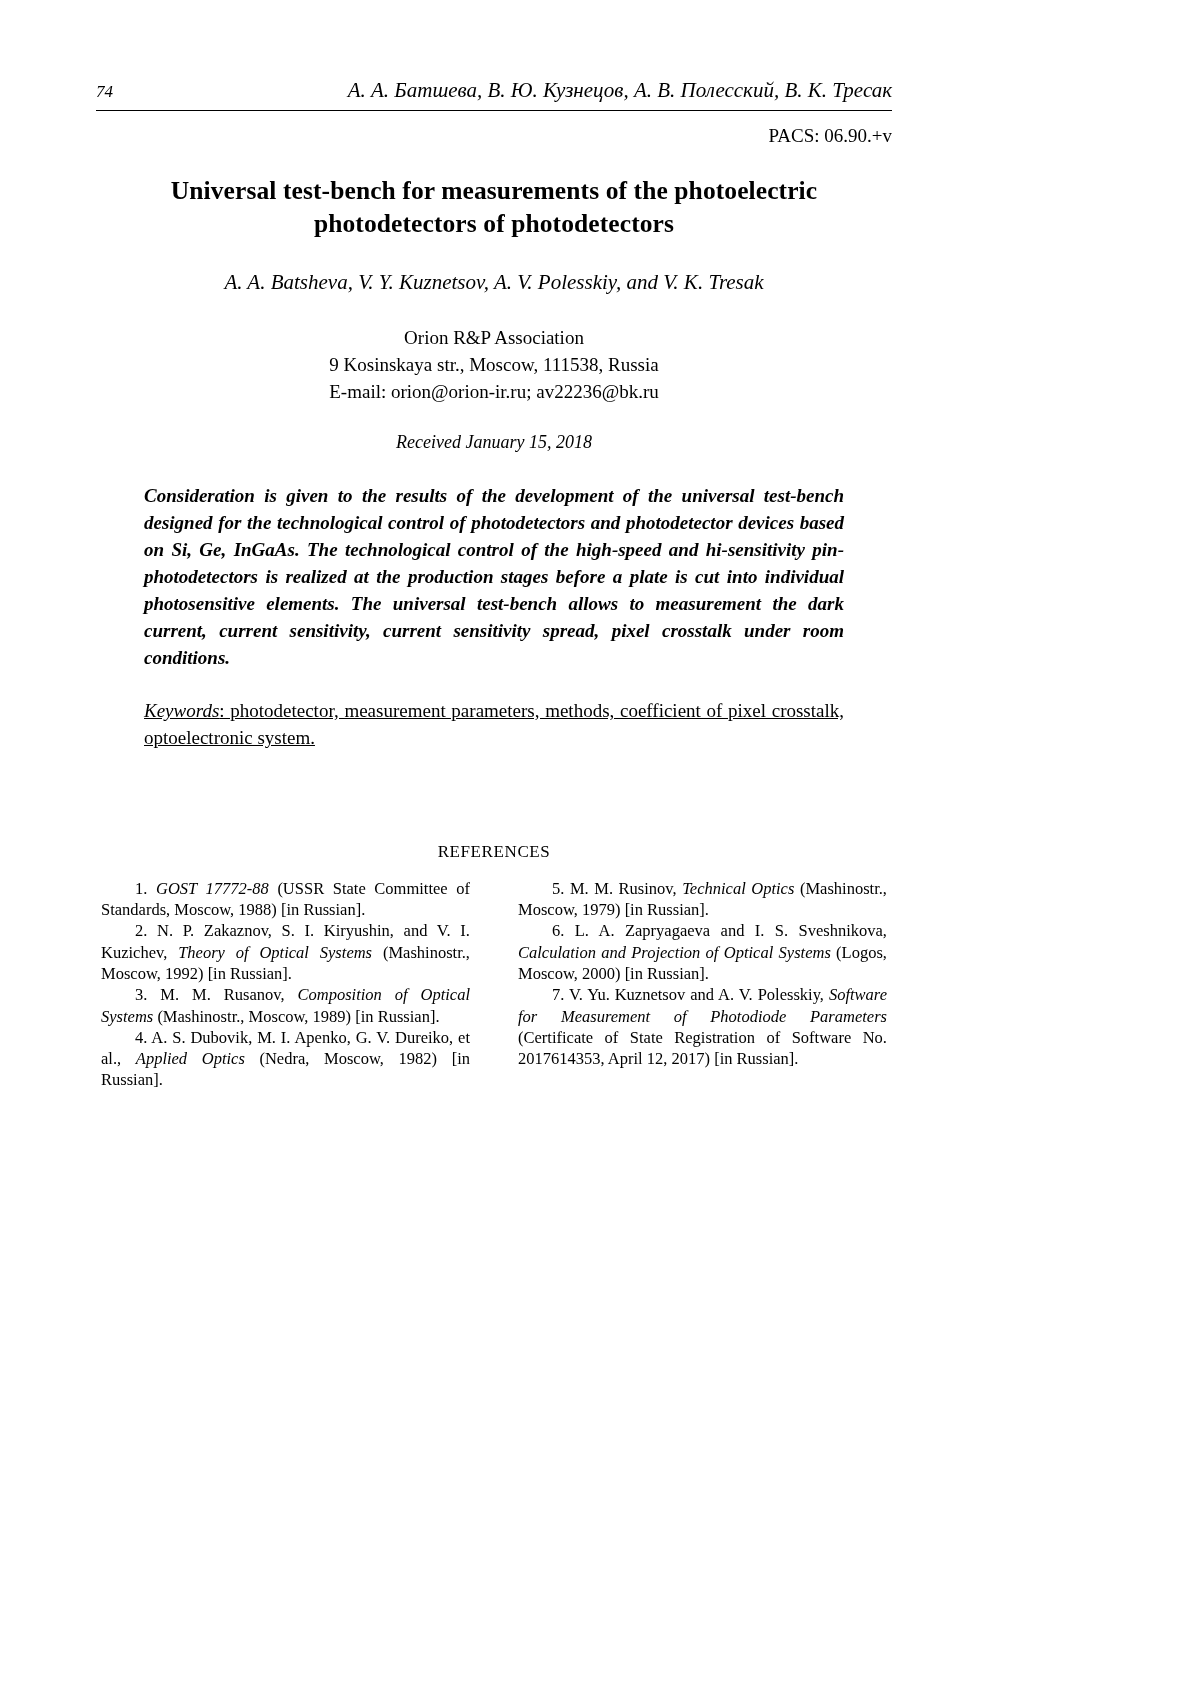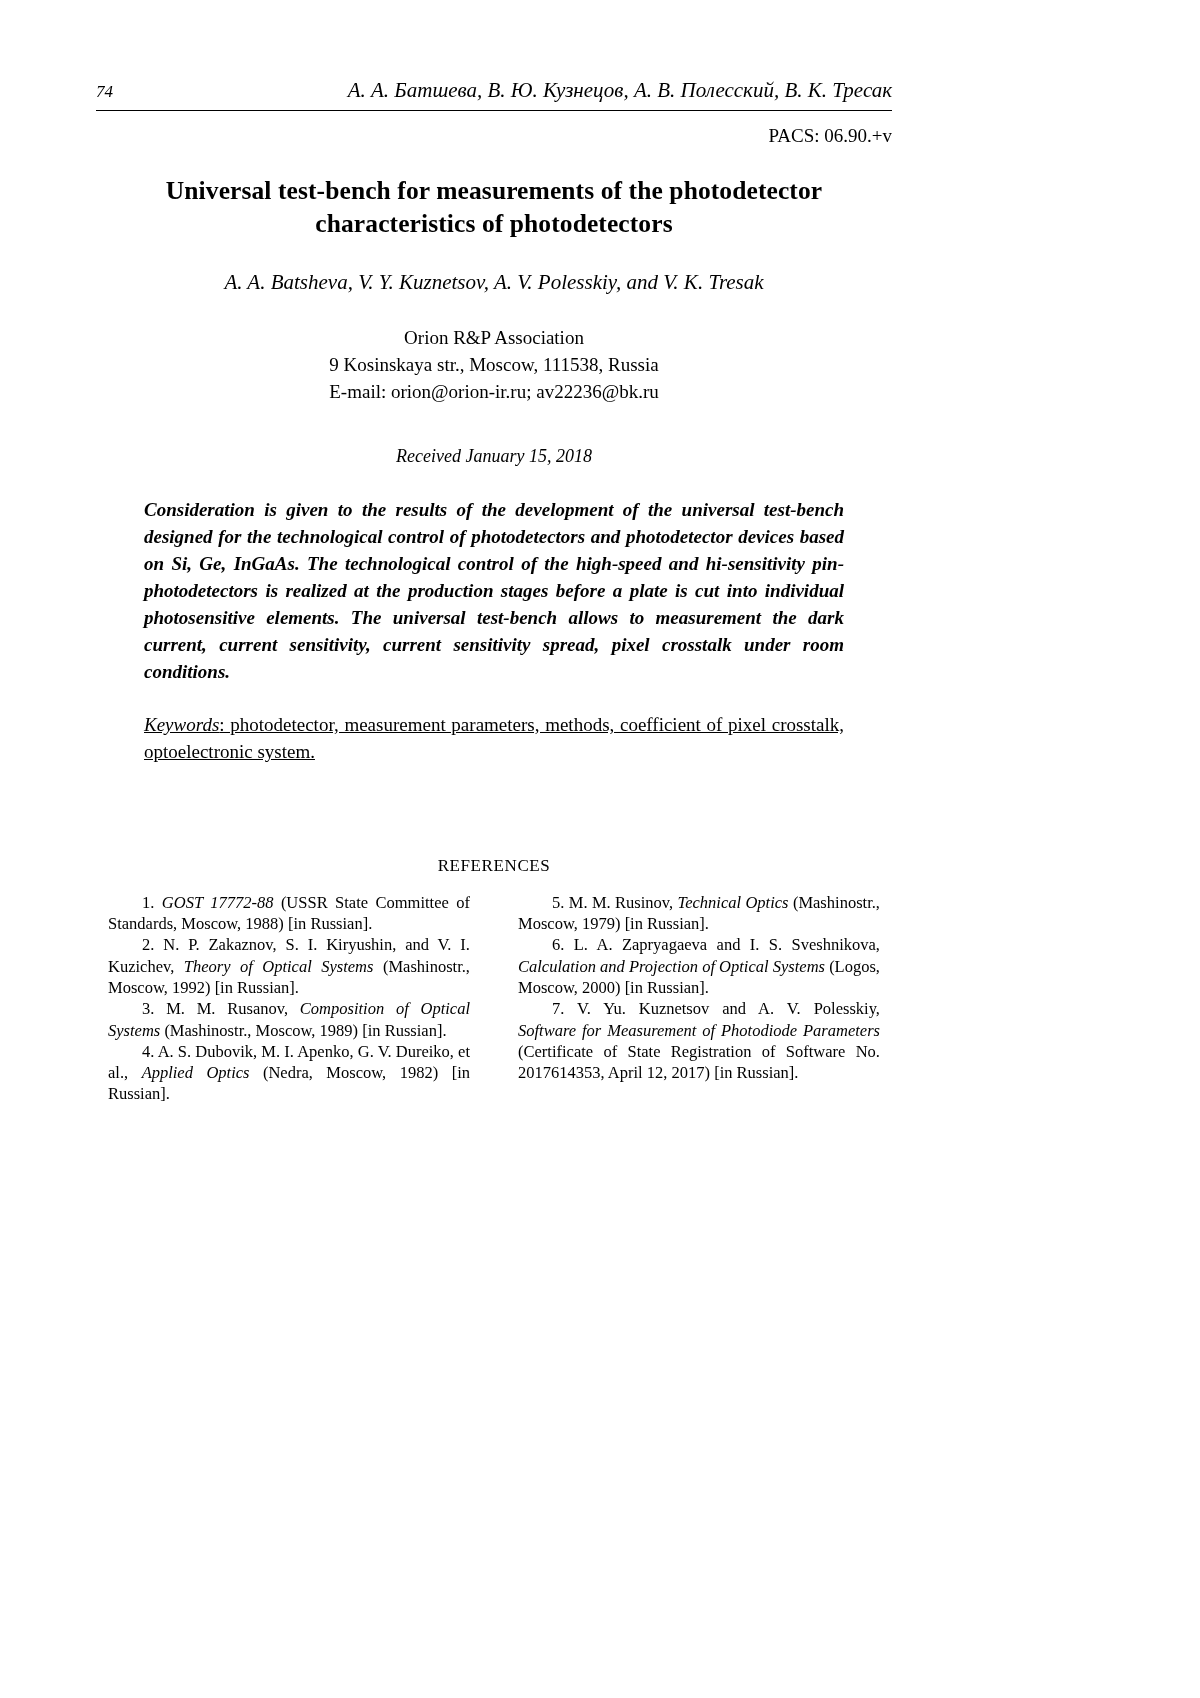--- a/index.html
+++ b/index.html
@@ -68,21 +68,21 @@
     font-size: 21px;
     font-style: italic;
     margin-bottom: 30px;
   }
 
   
   .affiliation {
     text-align: center;
     font-size: 19px;
     line-height: 1.42;
-    margin-bottom: 40px;
+    margin-bottom: 26px;
   }
 
   
   .received {
     text-align: center;
     font-size: 18px;
     font-style: italic;
     font-weight: normal;
     margin-bottom: 30px;
   }
@@ -113,21 +113,21 @@
   .references-heading {
     text-align: center;
     font-size: 17px;
     letter-spacing: 0.6px;
     margin-top: 90px;
     margin-bottom: 16px;
   }
   .ref-columns {
     display: flex;
     gap: 48px;
-    margin: 0 12px;
+    margin: 0 5px;
   }
   .ref-col {
     width: 50%;
     font-size: 16.5px;
     line-height: 1.29;
     text-align: justify;
   }
   .ref-item {
     text-indent: 34px;
     margin: 0;
@@ -142,21 +142,21 @@
 <div class="page">
 
   <div class="running-head">
     <span class="page-number">74</span>
     <span class="authors-head">А. А. Батшева, В. Ю. Кузнецов, А. В. Полесский, В. К. Тресак</span>
   </div>
   <hr class="head-rule">
 
   <div class="pacs">PACS: 06.90.+v</div>
 
-  <h1 class="title">Universal test-bench for measurements of the photodetector characteristics of photodetectors</h1>
+  <h1 class="title">Universal test-bench for measurements of the photoelectric photodetectors of photodetectors</h1>
 
   <div class="authors">A. A. Batsheva, V. Y. Kuznetsov, A. V. Polesskiy, and V. K. Tresak</div>
 
   <div class="affiliation">
     <div>Orion R&amp;P Association</div>
     <div>9 Kosinskaya str., Moscow, 111538, Russia</div>
     <div>E-mail: orion@orion-ir.ru; av22236@bk.ru</div>
   </div>
 
   <div class="received">Received January 15, 2018</div>

